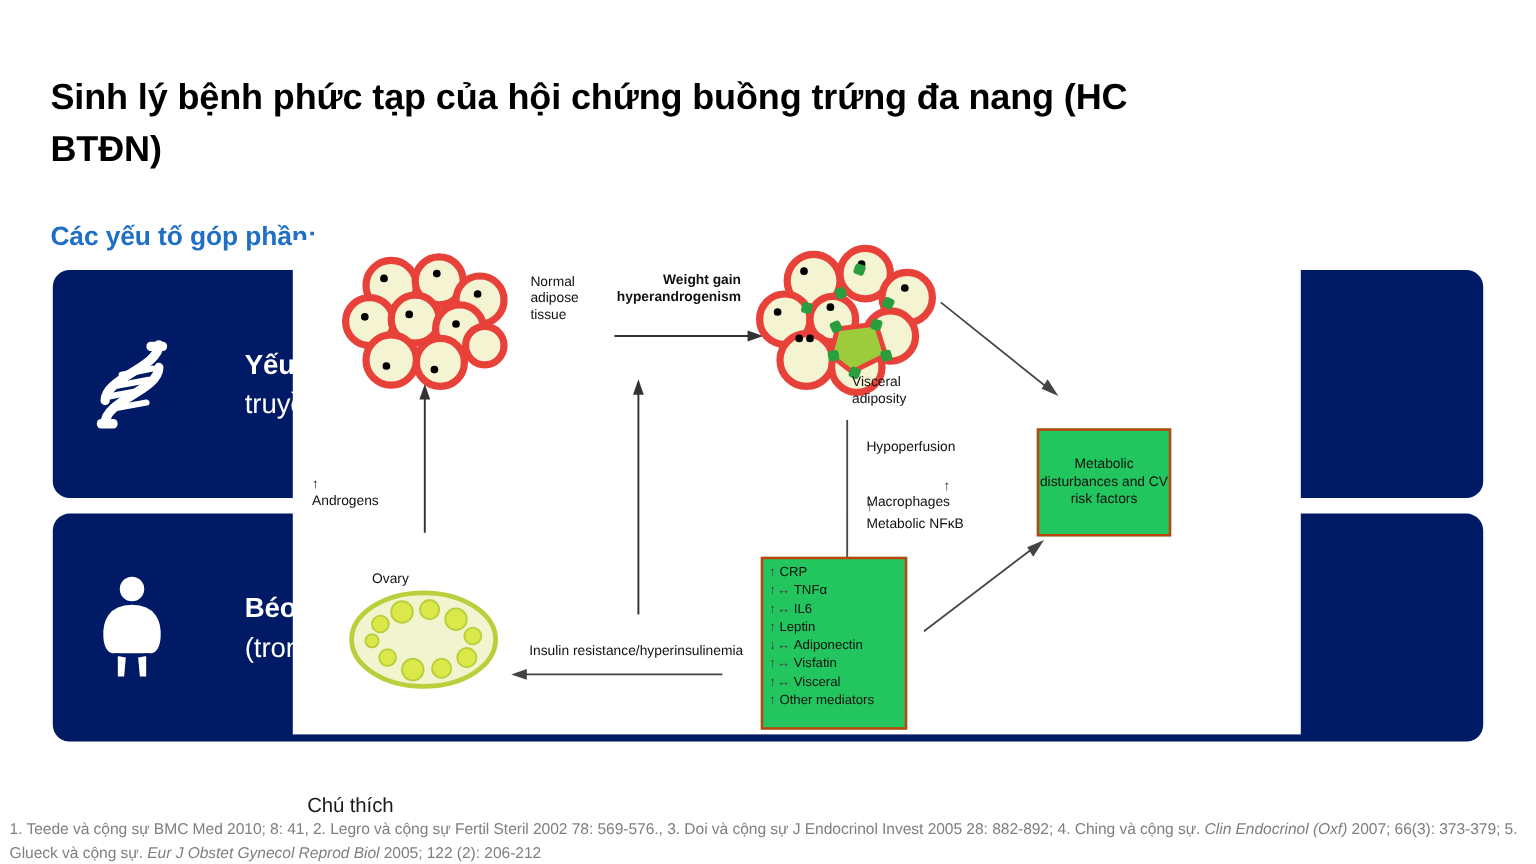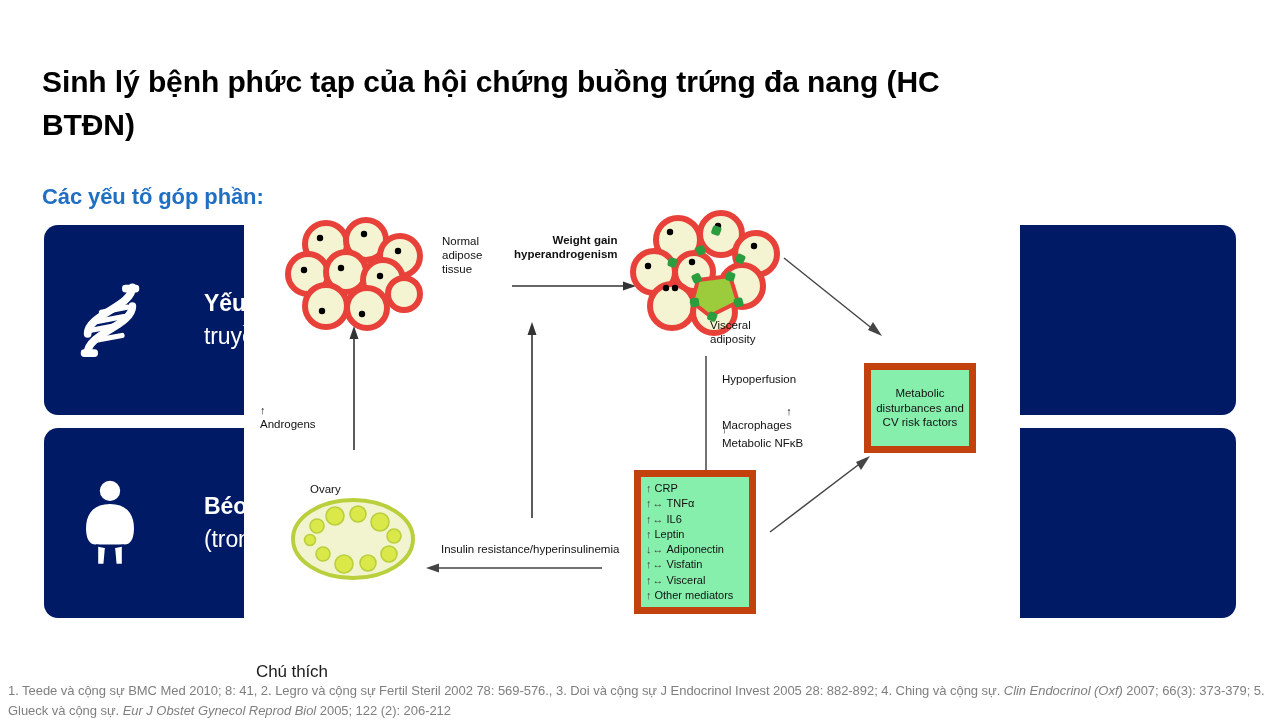--- a/index.html
+++ b/index.html
@@ -84,22 +84,22 @@
     width: 430px;
     text-align: left;
   }
   .card-text b { font-weight: bold; }
   .card-text sup { font-size: 0.62em; vertical-align: super; }
 
   
   #figure-panel {
     position: absolute;
     left: 244px;
-    top: 206px;
-    width: 776px;
+    top: 200px;
+    width: 840px;
     height: 412px;
     background: #ffffff;
     overflow: hidden;
   }
   #figure-caption {
     position: absolute;
     left: 256px;
     top: 634px;
     font-size: 17px;
     color: #1a1a1a;
@@ -114,22 +114,22 @@
     line-height: 1.22;
     color: #111111;
     white-space: pre-line;
   }
   .fig-arrow { position: absolute; }
   .fig-arrow svg { display: block; overflow: visible; }
 
   
   .fig-box {
     position: absolute;
-    border: 7px solid #c2410c;
-    background: #86efac;
+    border: 2px solid #c2410c;
+    background: #22c55e;
     box-sizing: border-box;
   }
   #box-metabolic {
     left: 620px; top: 157px; width: 112px; height: 90px;
     display: flex; align-items: center; justify-content: center;
     text-align: center;
     font-size: 11.5px; line-height: 1.25; color: #111;
   }
   #box-mediators {
     left: 390px; top: 264px; width: 122px; height: 144px;

